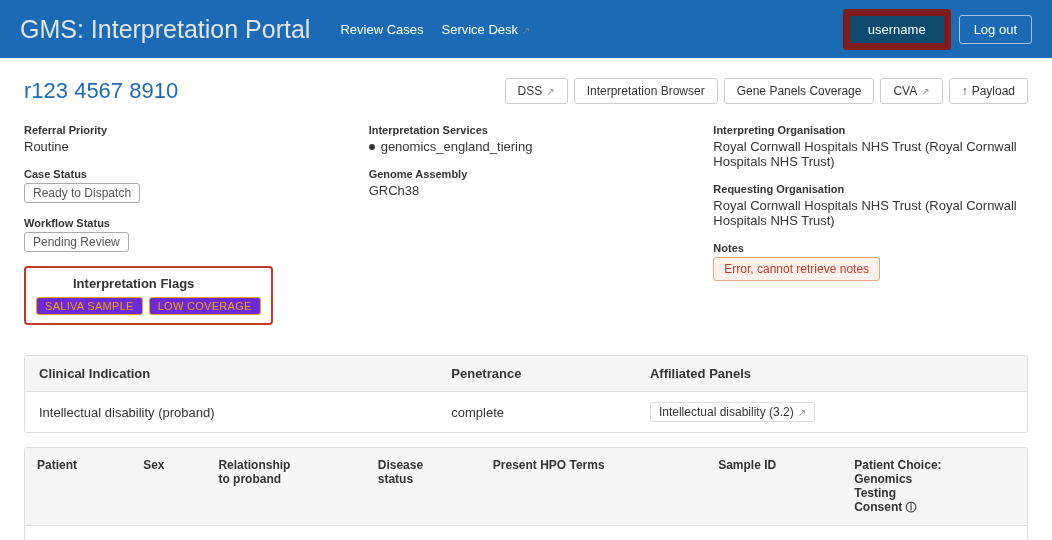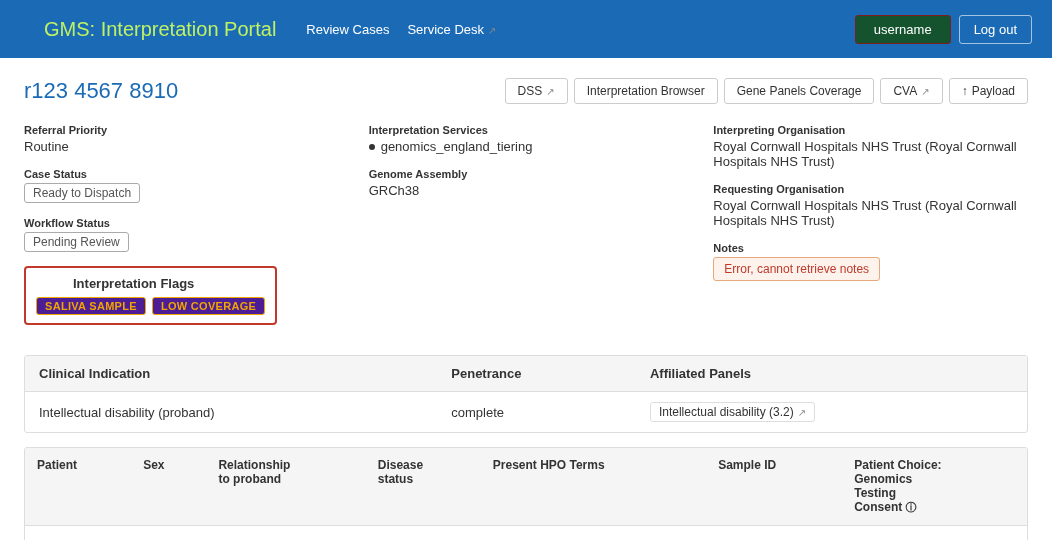--- a/index.html
+++ b/index.html
@@ -9,46 +9,45 @@
     .header {
       background: #1a6ab5;
       color: #fff;
       display: flex;
       align-items: center;
       justify-content: space-between;
       padding: 0 20px;
       height: 58px;
     }
     .header-title {
-      font-size: 20px;
+      font-size: 25px;
       font-weight: 400;
-      color: #bef264;
-      margin-left: 24px;
+      color: #e5e5e5;
     }
     .header-nav {
       display: flex;
       align-items: center;
       gap: 18px;
       flex: 1;
       margin-left: 30px;
     }
     .header-nav a {
       color: #fff;
       text-decoration: none;
       font-size: 13px;
       text-align: center;
     }
     .header-right {
       display: flex;
       align-items: center;
       gap: 8px;
     }
     .btn-username {
-      background: #14532d;
-      border: 1px solid #7f1d1d;
+      background: #0c4a6e;
+      border: 7px solid #7f1d1d;
       color: #fff;
       padding: 6px 18px;
       border-radius: 3px;
       cursor: pointer;
       font-size: 13px;
     }
     .btn-logout {
       background: transparent;
       border: 1px solid rgba(255,255,255,0.6);
       color: #fff;
@@ -135,25 +134,25 @@
       margin-bottom: 6px;
       padding-left: 37px;
     }
     .flags-row {
       display: flex;
       gap: 6px;
     }
     .flag-badge {
       border: 1px solid #f0a500;
       color: #f0a500;
-      background: #4c1d95;
+      background: #6d28d9;
       border-radius: 3px;
       padding: 2px 8px;
       font-size: 11px;
-      font-weight: 700;
+      font-weight: 400;
       letter-spacing: 0.3px;
     }
 
     
     .notes-error {
       border: 1px solid #e8a87c;
       background: #fdf3ec;
       color: #c0392b;
       border-radius: 3px;
       padding: 4px 10px;

